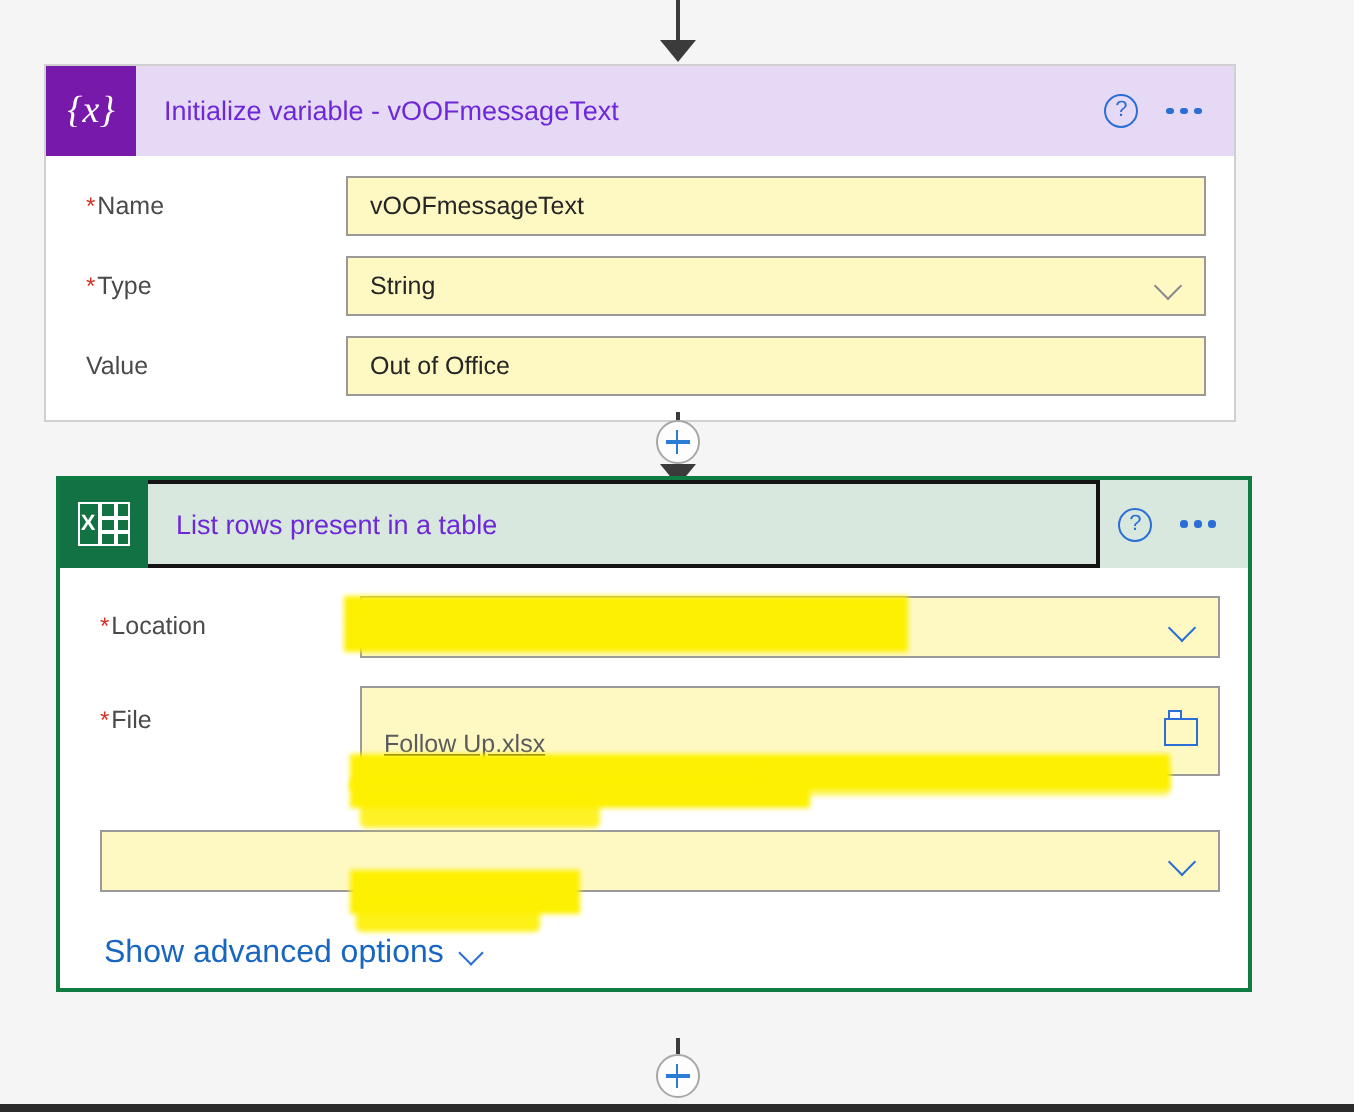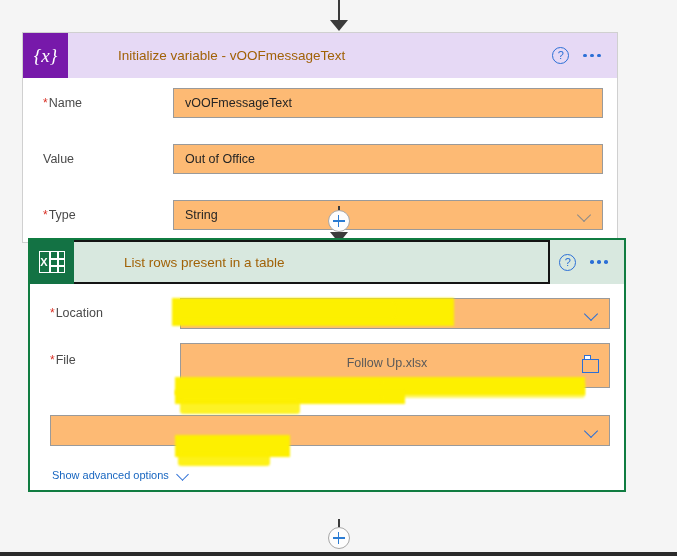--- a/index.html
+++ b/index.html
@@ -95,24 +95,23 @@
     justify-content: center;
     font-size: 19px;
     font-family: "Liberation Serif", serif;
     font-style: italic;
     flex: 0 0 auto;
   }
   .hdr-title {
     flex: 1 1 auto;
     padding-left: 14px;
     font-size: 13.5px;
-    color: #a16207;
+    color: #6d28d9;
     white-space: nowrap;
     overflow: hidden;
-    margin-left: 36px;
   }
   .hdr-actions {
     display: flex;
     align-items: center;
     gap: 14px;
     padding-right: 16px;
     flex: 0 0 auto;
   }
   .help-icon {
     width: 17px; height: 17px;
@@ -136,38 +135,38 @@
     background: #2b6fd6;
     display: block;
   }
 
   
   .form-body { padding: 10px 0 12px 0; }
   .row {
     display: flex;
     align-items: flex-start;
     padding: 0 14px 0 20px;
-    margin-bottom: 26px;
+    margin-bottom: 10px;
     position: relative;
   }
   .row:last-child { margin-bottom: 0; }
   .row-label {
     width: 130px;
     flex: 0 0 130px;
     font-size: 12.5px;
     color: #4a4a4a;
     padding-top: 8px;
     white-space: nowrap;
   }
   .req { color: #d93025; margin-right: 1px; font-size: 12px; }
   .field {
     flex: 1 1 auto;
     box-sizing: border-box;
     border: 1px solid #9a9a9a;
-    background: #fdba74;
+    background: #fef9c3;
     min-height: 30px;
     display: flex;
     align-items: center;
     padding: 0 8px 0 11px;
     font-size: 12.5px;
     color: #252525;
     position: relative;
   }
   .field.tall { min-height: 44px; align-items: stretch; padding: 0; }
   .field-text { flex: 1 1 auto; white-space: nowrap; overflow: hidden; }
@@ -273,21 +272,21 @@
     font-size: 11px;
     font-weight: bold;
     display: flex;
     align-items: center;
     justify-content: center;
     font-family: "Liberation Sans", sans-serif;
   }
 
   .adv-link {
     padding: 4px 0 0 22px;
-    font-size: 11px;
+    font-size: 16px;
     color: #1866c0;
     display: flex;
     align-items: center;
     gap: 7px;
   }
   .adv-chev {
     width: 14px; height: 14px;
     position: relative;
   }
   .adv-chev::before {
@@ -345,34 +344,34 @@
         <div class="row-label">
           <span class="req">*</span><span>Name</span>
         </div>
         <div class="field">
           <span class="field-text">vOOFmessageText</span>
         </div>
       </div>
 
       <div class="row">
         <div class="row-label">
-          <span>Value</span>
-        </div>
-        <div class="field">
-          <span class="field-text">Out of Office</span>
-        </div>
-      </div>
-
-      <div class="row">
-        <div class="row-label">
           <span class="req">*</span><span>Type</span>
         </div>
         <div class="field">
           <span class="field-text">String</span>
           <span class="chev grey"></span>
+        </div>
+      </div>
+
+      <div class="row">
+        <div class="row-label">
+          <span>Value</span>
+        </div>
+        <div class="field">
+          <span class="field-text">Out of Office</span>
         </div>
       </div>
 
     </div>
   </div>
 
   <div class="conn" style="top:206px;">
     <div class="conn-line" style="height:4px;"></div>
     <div class="plus-btn"></div>
     <div class="conn-line" style="height:1px;"></div>
@@ -414,21 +413,21 @@
           <span class="chev"></span>
         </div>
       </div>
 
 
       <div class="row" style="margin-bottom:27px;">
         <div class="row-label" style="padding-top:10px;">
           <span class="req">*</span><span>File</span>
         </div>
         <div class="field tall" style="min-height:45px;">
-          <div style="flex:1 1 auto;display:flex;flex-direction:row;justify-content:center;padding-left:11px;">
+          <div style="flex:1 1 auto;display:flex;flex-direction:column;justify-content:center;padding-left:11px;text-decoration:underline;">
             <span class="field-text"></span>
             <span class="field-text" style="color:#5a5a5a;margin-top:12px;">Follow Up.xlsx</span>
           </div>
           <div style="display:flex;align-items:center;padding-right:10px;">
             <span class="folder-icon"></span>
           </div>
         </div>
       </div>
 
       <div class="row" style="margin-bottom:0;">

